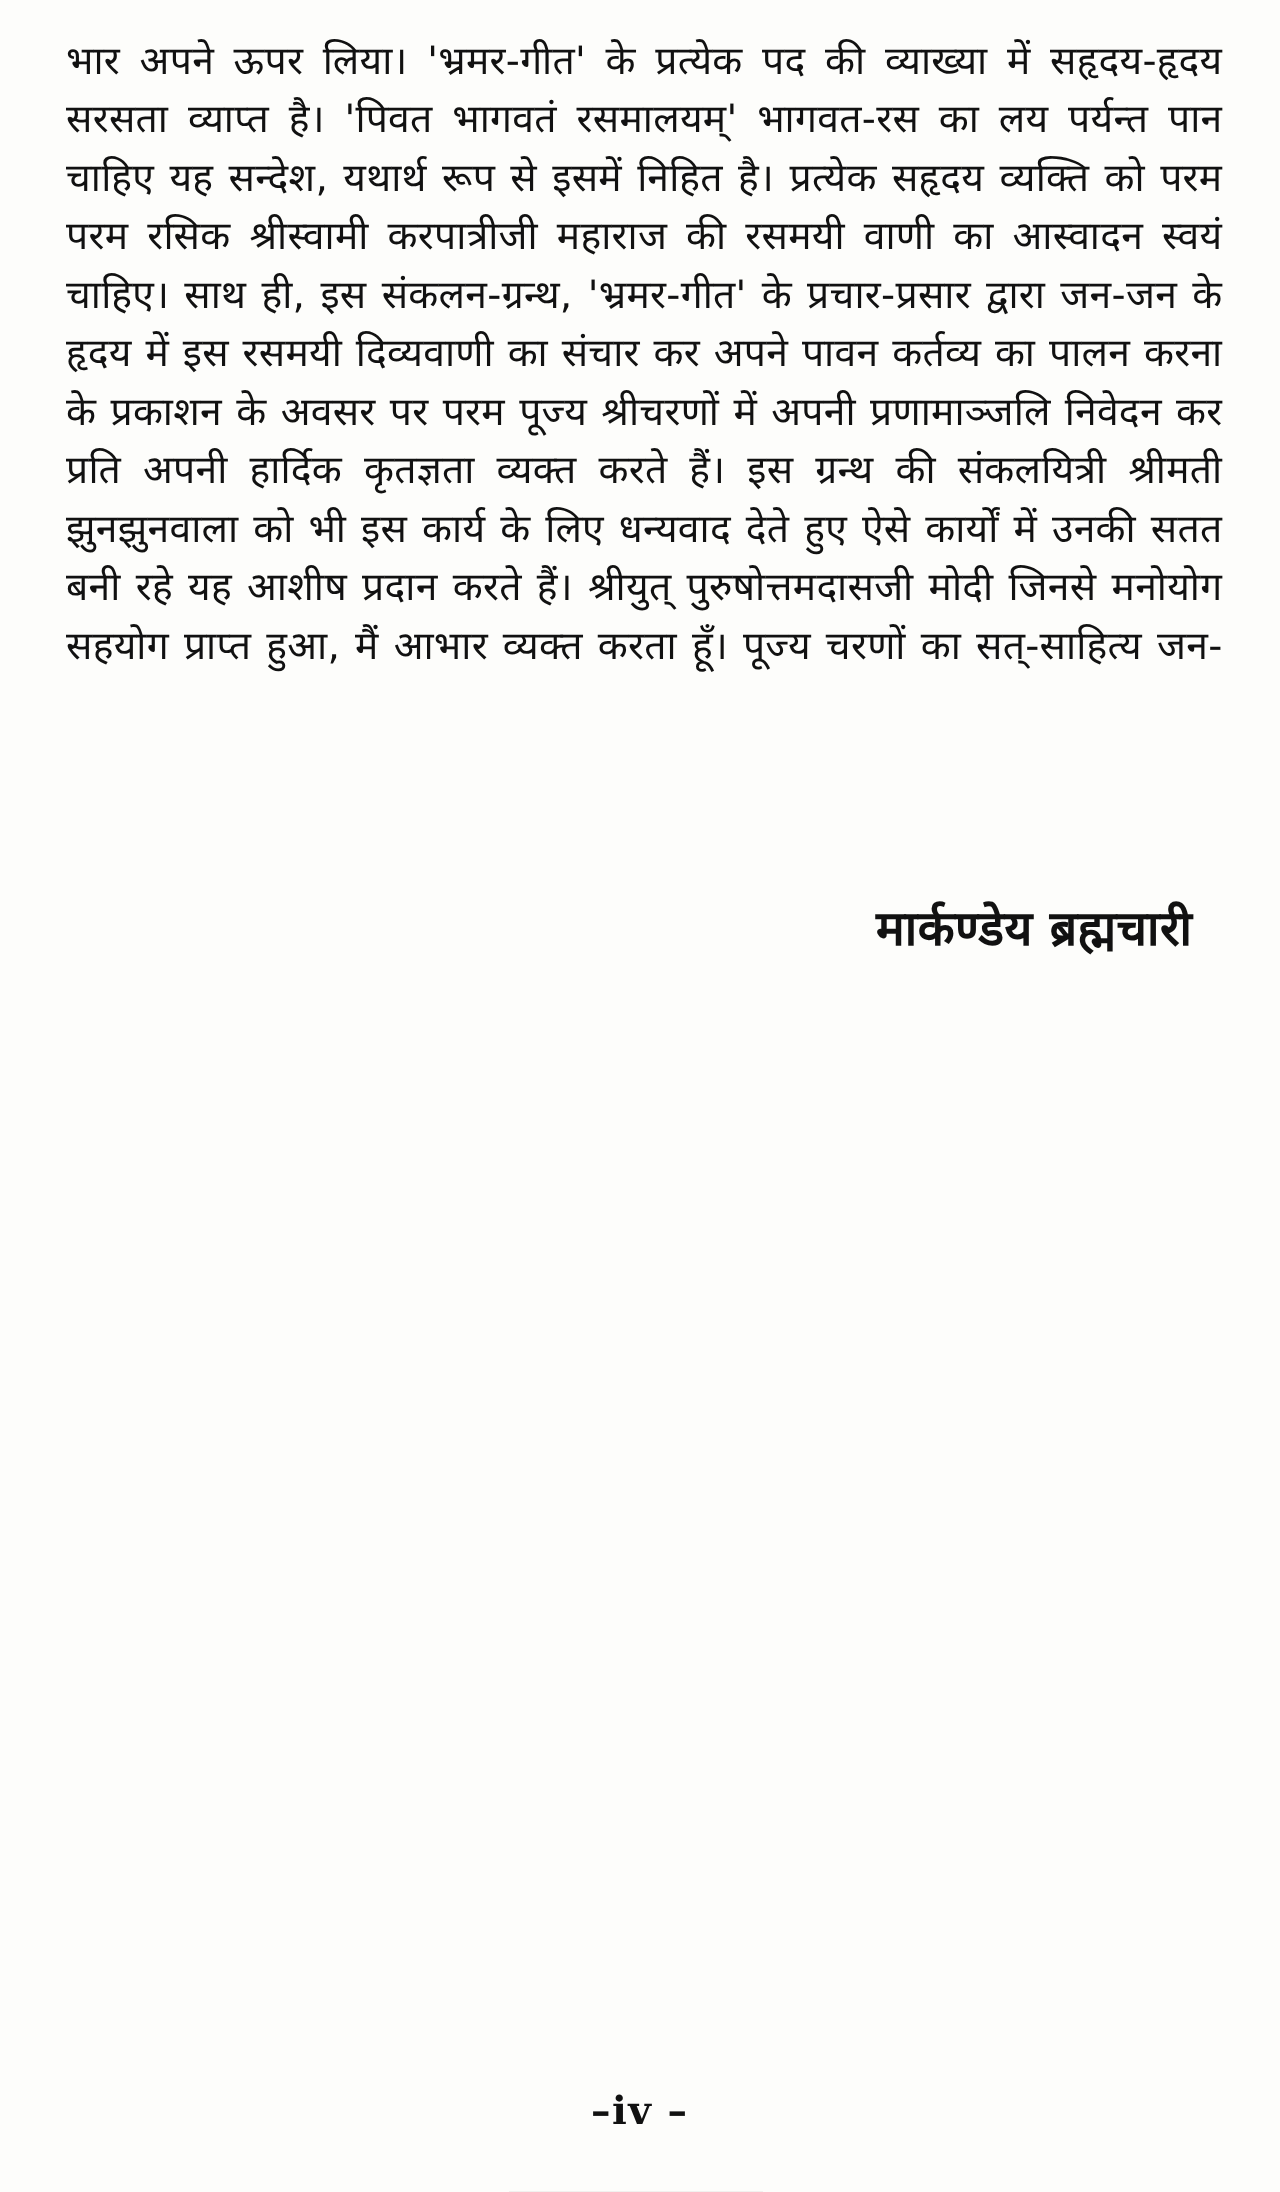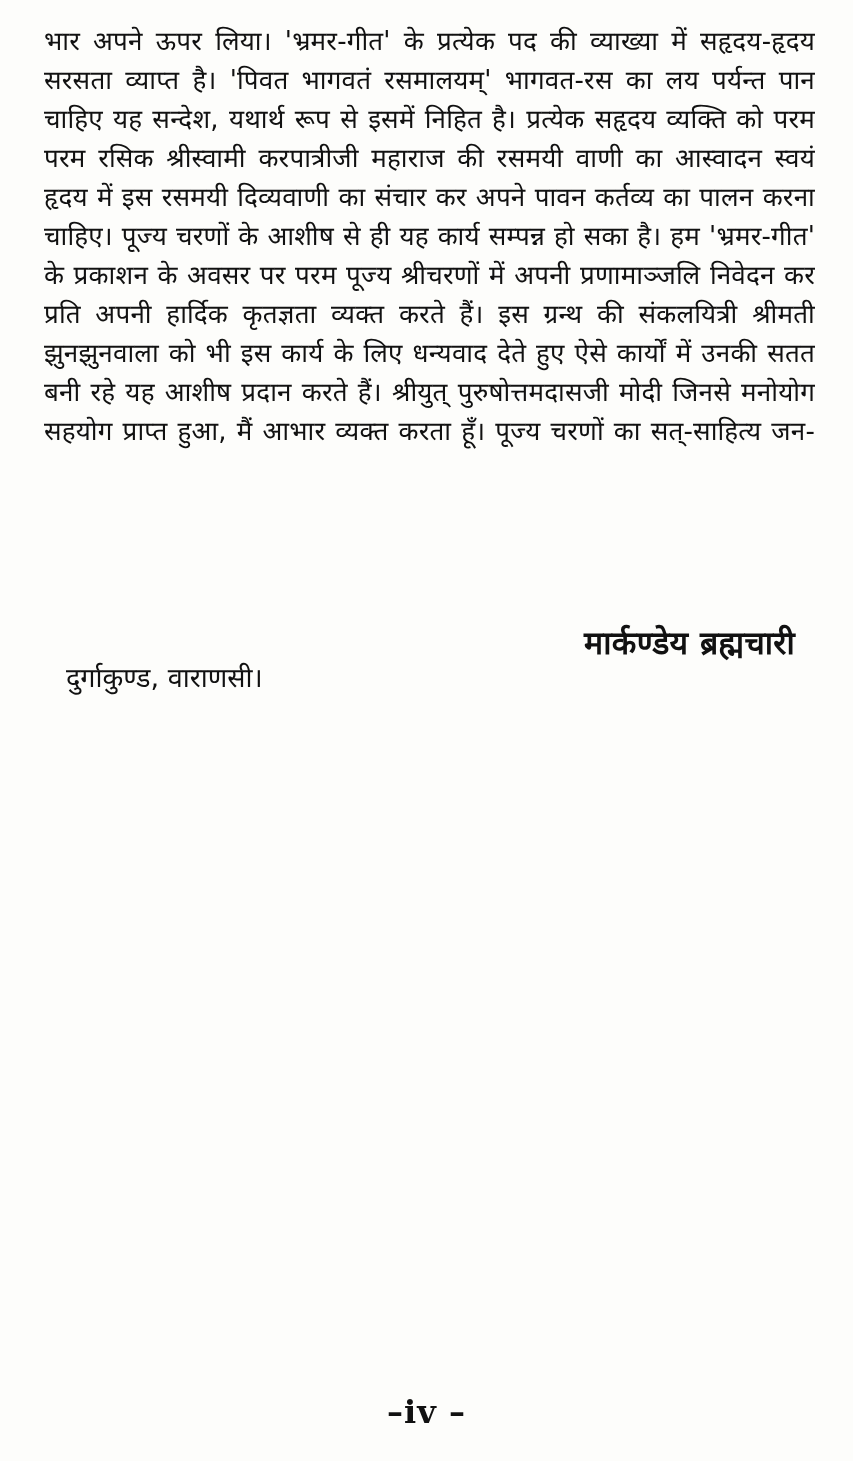--- a/index.html
+++ b/index.html
@@ -44,21 +44,20 @@
     top: 596px;
     height: 110px;
   }
   .sig-author {
     position: absolute;
     right: 58px;
     top: 0;
     font-size: 32px;
     font-weight: bold;
     letter-spacing: 0.3px;
-    margin-top: 24px;
   }
   .sig-org {
     position: absolute;
     left: 28px;
     top: 16px;
     font-size: 30px;
     font-weight: bold;
     letter-spacing: 0.3px;
   }
   .sig-address {
@@ -67,44 +66,43 @@
     top: 62px;
     font-size: 27px;
   }
   .footer {
     position: absolute;
     left: 0;
     right: 0;
     top: 1393px;
     text-align: center;
     font-family: "DejaVu Serif", serif;
-    font-size: 32px;
+    font-size: 26px;
     font-weight: bold;
     letter-spacing: 1px;
   }
 </style>
 </head>
 <body>
 
 <div class="page">
 
   <div class="body-text">
     <div class="line">भार अपने ऊपर लिया। 'भ्रमर-गीत' के प्रत्येक पद की व्याख्या में सहृदय-हृदय द्रावक</div>
     <div class="line">सरसता व्याप्त है। 'पिवत भागवतं रसमालयम्' भागवत-रस का लय पर्यन्त पान करना</div>
     <div class="line">चाहिए यह सन्देश, यथार्थ रूप से इसमें निहित है। प्रत्येक सहृदय व्यक्ति को परम सरस,</div>
     <div class="line">परम रसिक श्रीस्वामी करपात्रीजी महाराज की रसमयी वाणी का आस्वादन स्वयं करना</div>
+    <div class="line">चाहिए। साथ ही, इस संकलन-ग्रन्थ, 'भ्रमर-गीत' के प्रचार-प्रसार द्वारा जन-जन के</div>
     <div class="line">हृदय में इस रसमयी दिव्यवाणी का संचार कर अपने पावन कर्तव्य का पालन करना</div>
-    <div class="line">चाहिए। पूज्य चरणों के आशीष से ही यह कार्य सम्पन्न हो सका है। हम 'भ्रमर-गीत'</div>
     <div class="line">के प्रकाशन के अवसर पर परम पूज्य श्रीचरणों में अपनी प्रणामाञ्जलि निवेदन कर उनके</div>
     <div class="line">प्रति अपनी हार्दिक कृतज्ञता व्यक्त करते हैं। इस ग्रन्थ की संकलयित्री श्रीमती पद्मावती</div>
     <div class="line">झुनझुनवाला को भी इस कार्य के लिए धन्यवाद देते हुए ऐसे कार्यों में उनकी सतत प्रेरणा</div>
     <div class="line">बनी रहे यह आशीष प्रदान करते हैं। श्रीयुत् पुरुषोत्तमदासजी मोदी जिनसे मनोयोग पूर्ण</div>
     <div class="line">सहयोग प्राप्त हुआ, मैं आभार व्यक्त करता हूँ। पूज्य चरणों का सत्-साहित्य जन-जन में</div>
   </div>
 
   <div class="signature">
     <div class="sig-author">मार्कण्डेय ब्रह्मचारी</div>
-    <div class="sig-address">दुर्गाकुण्ड, वाराणसी।</div>
   </div>
 
   <div class="footer">–iv –</div>
 
 </div>
 
 </body></html>

